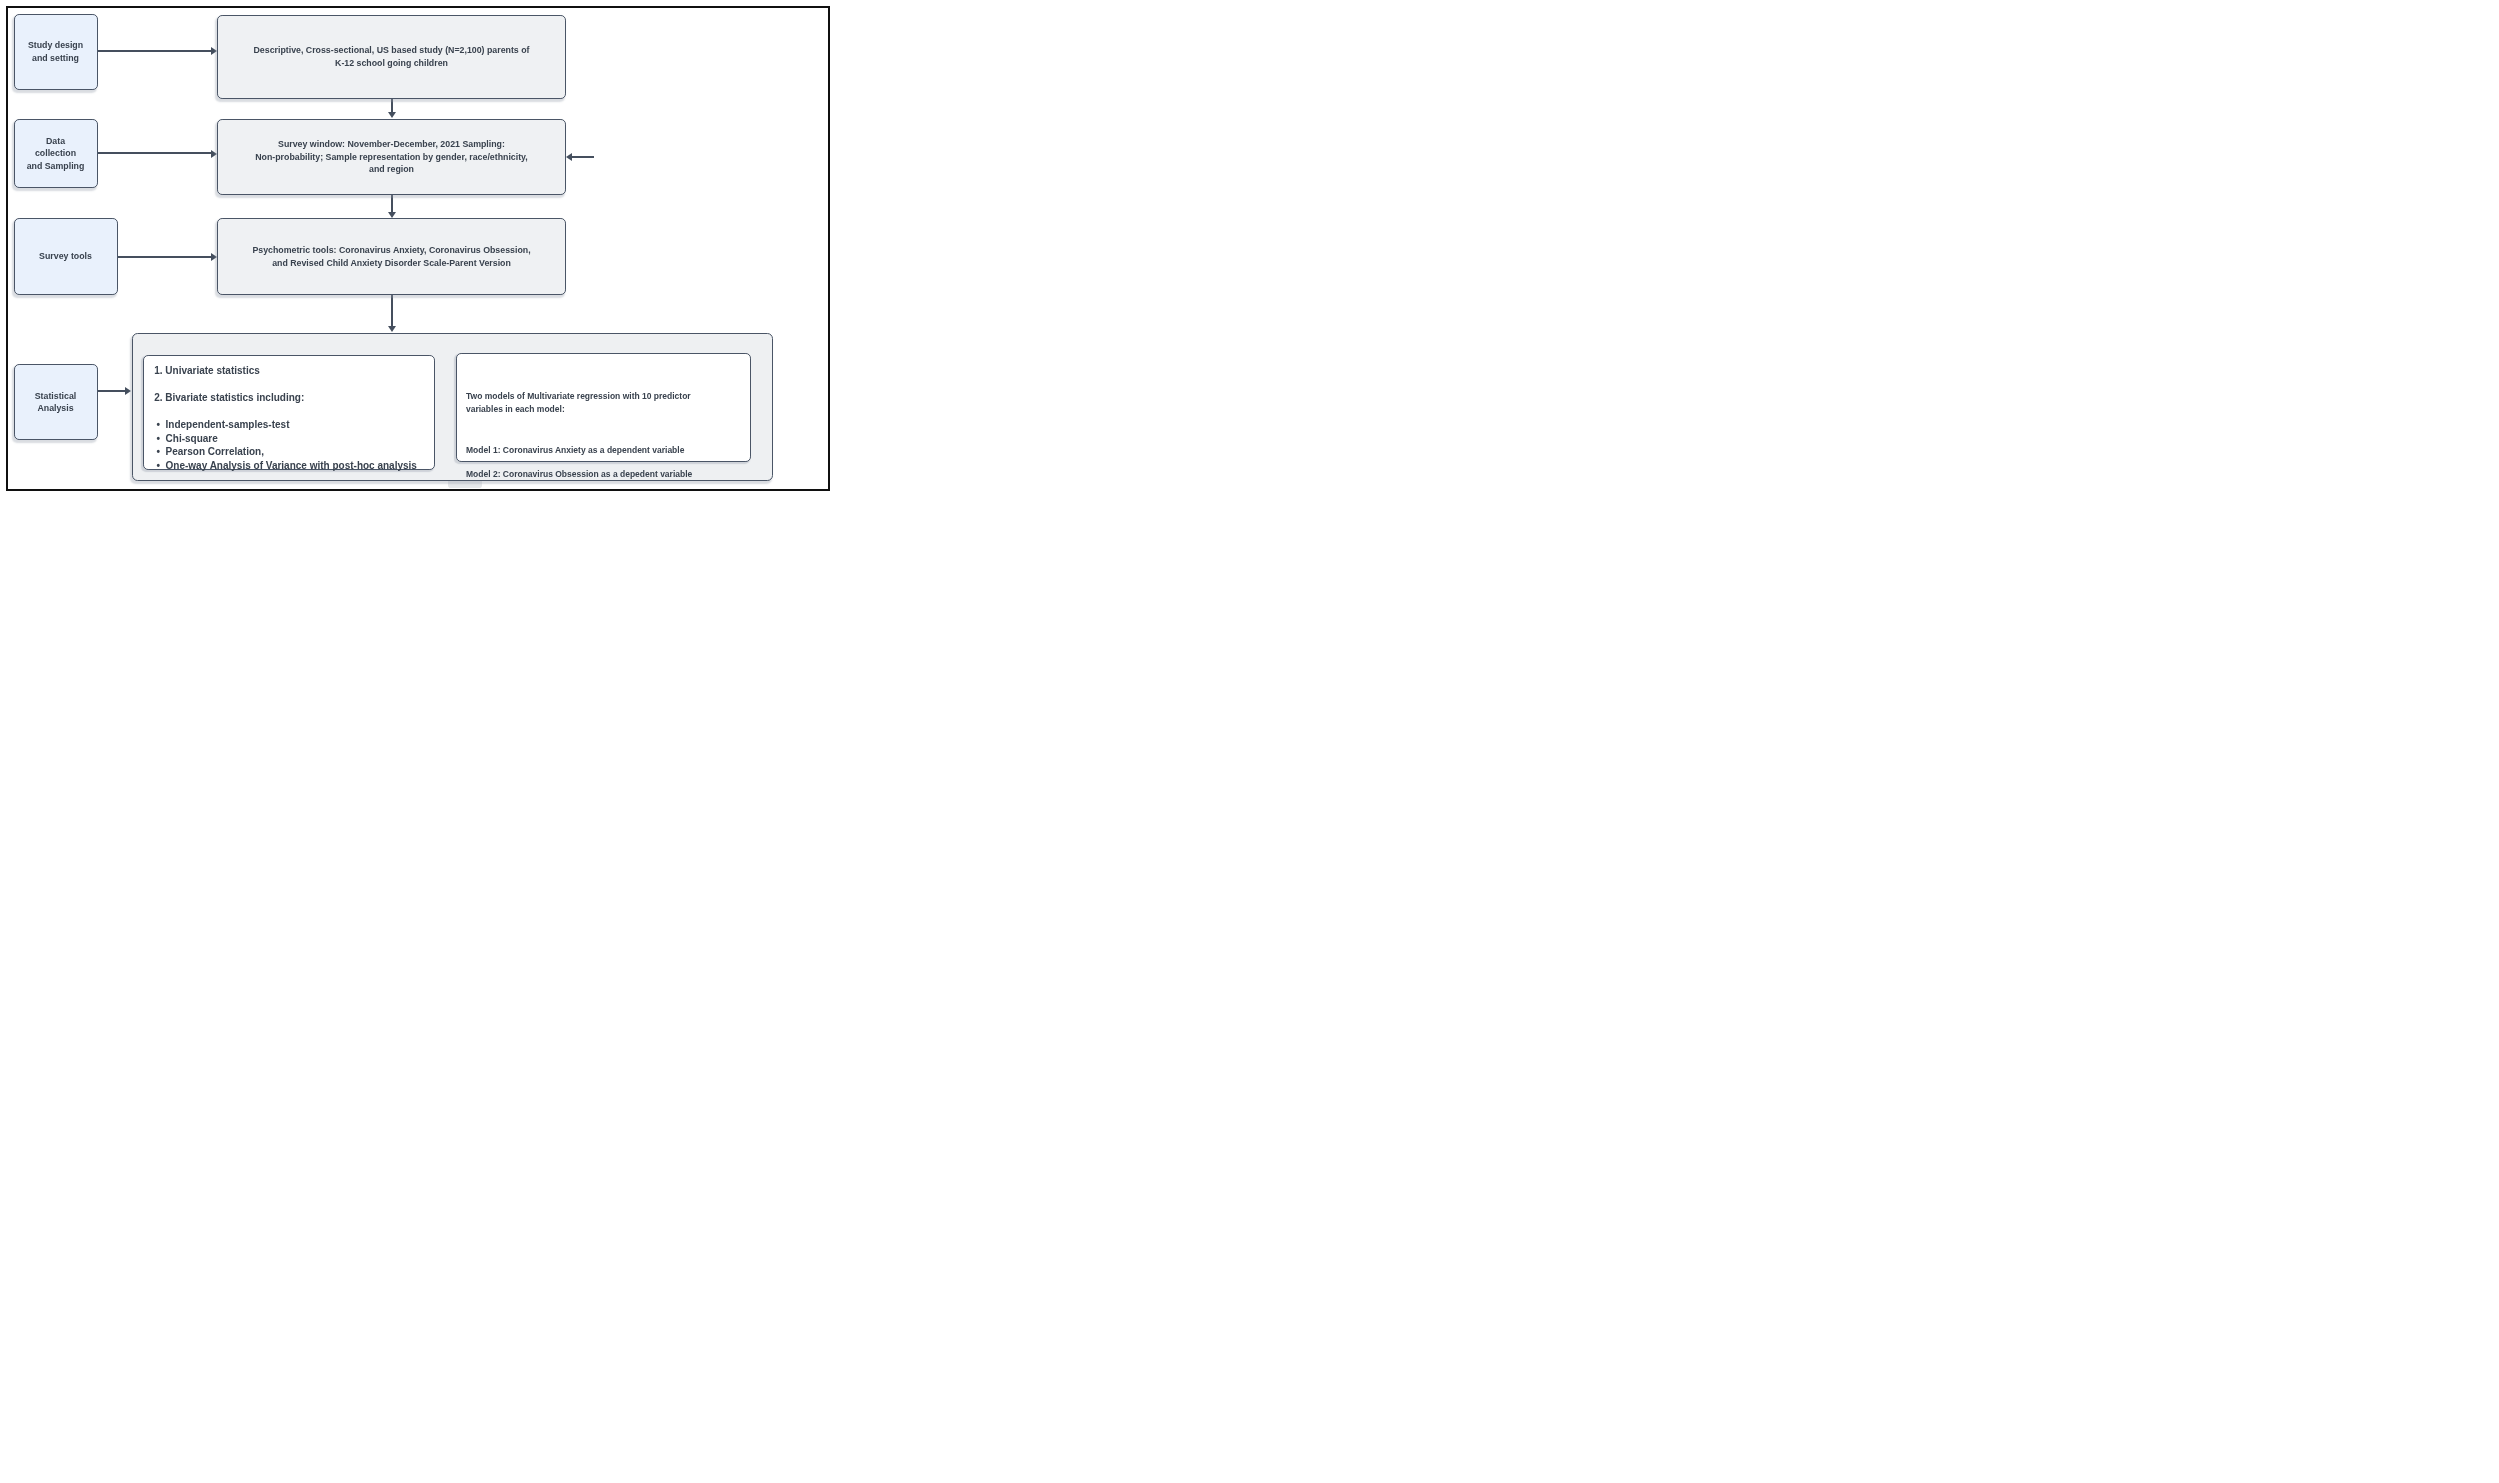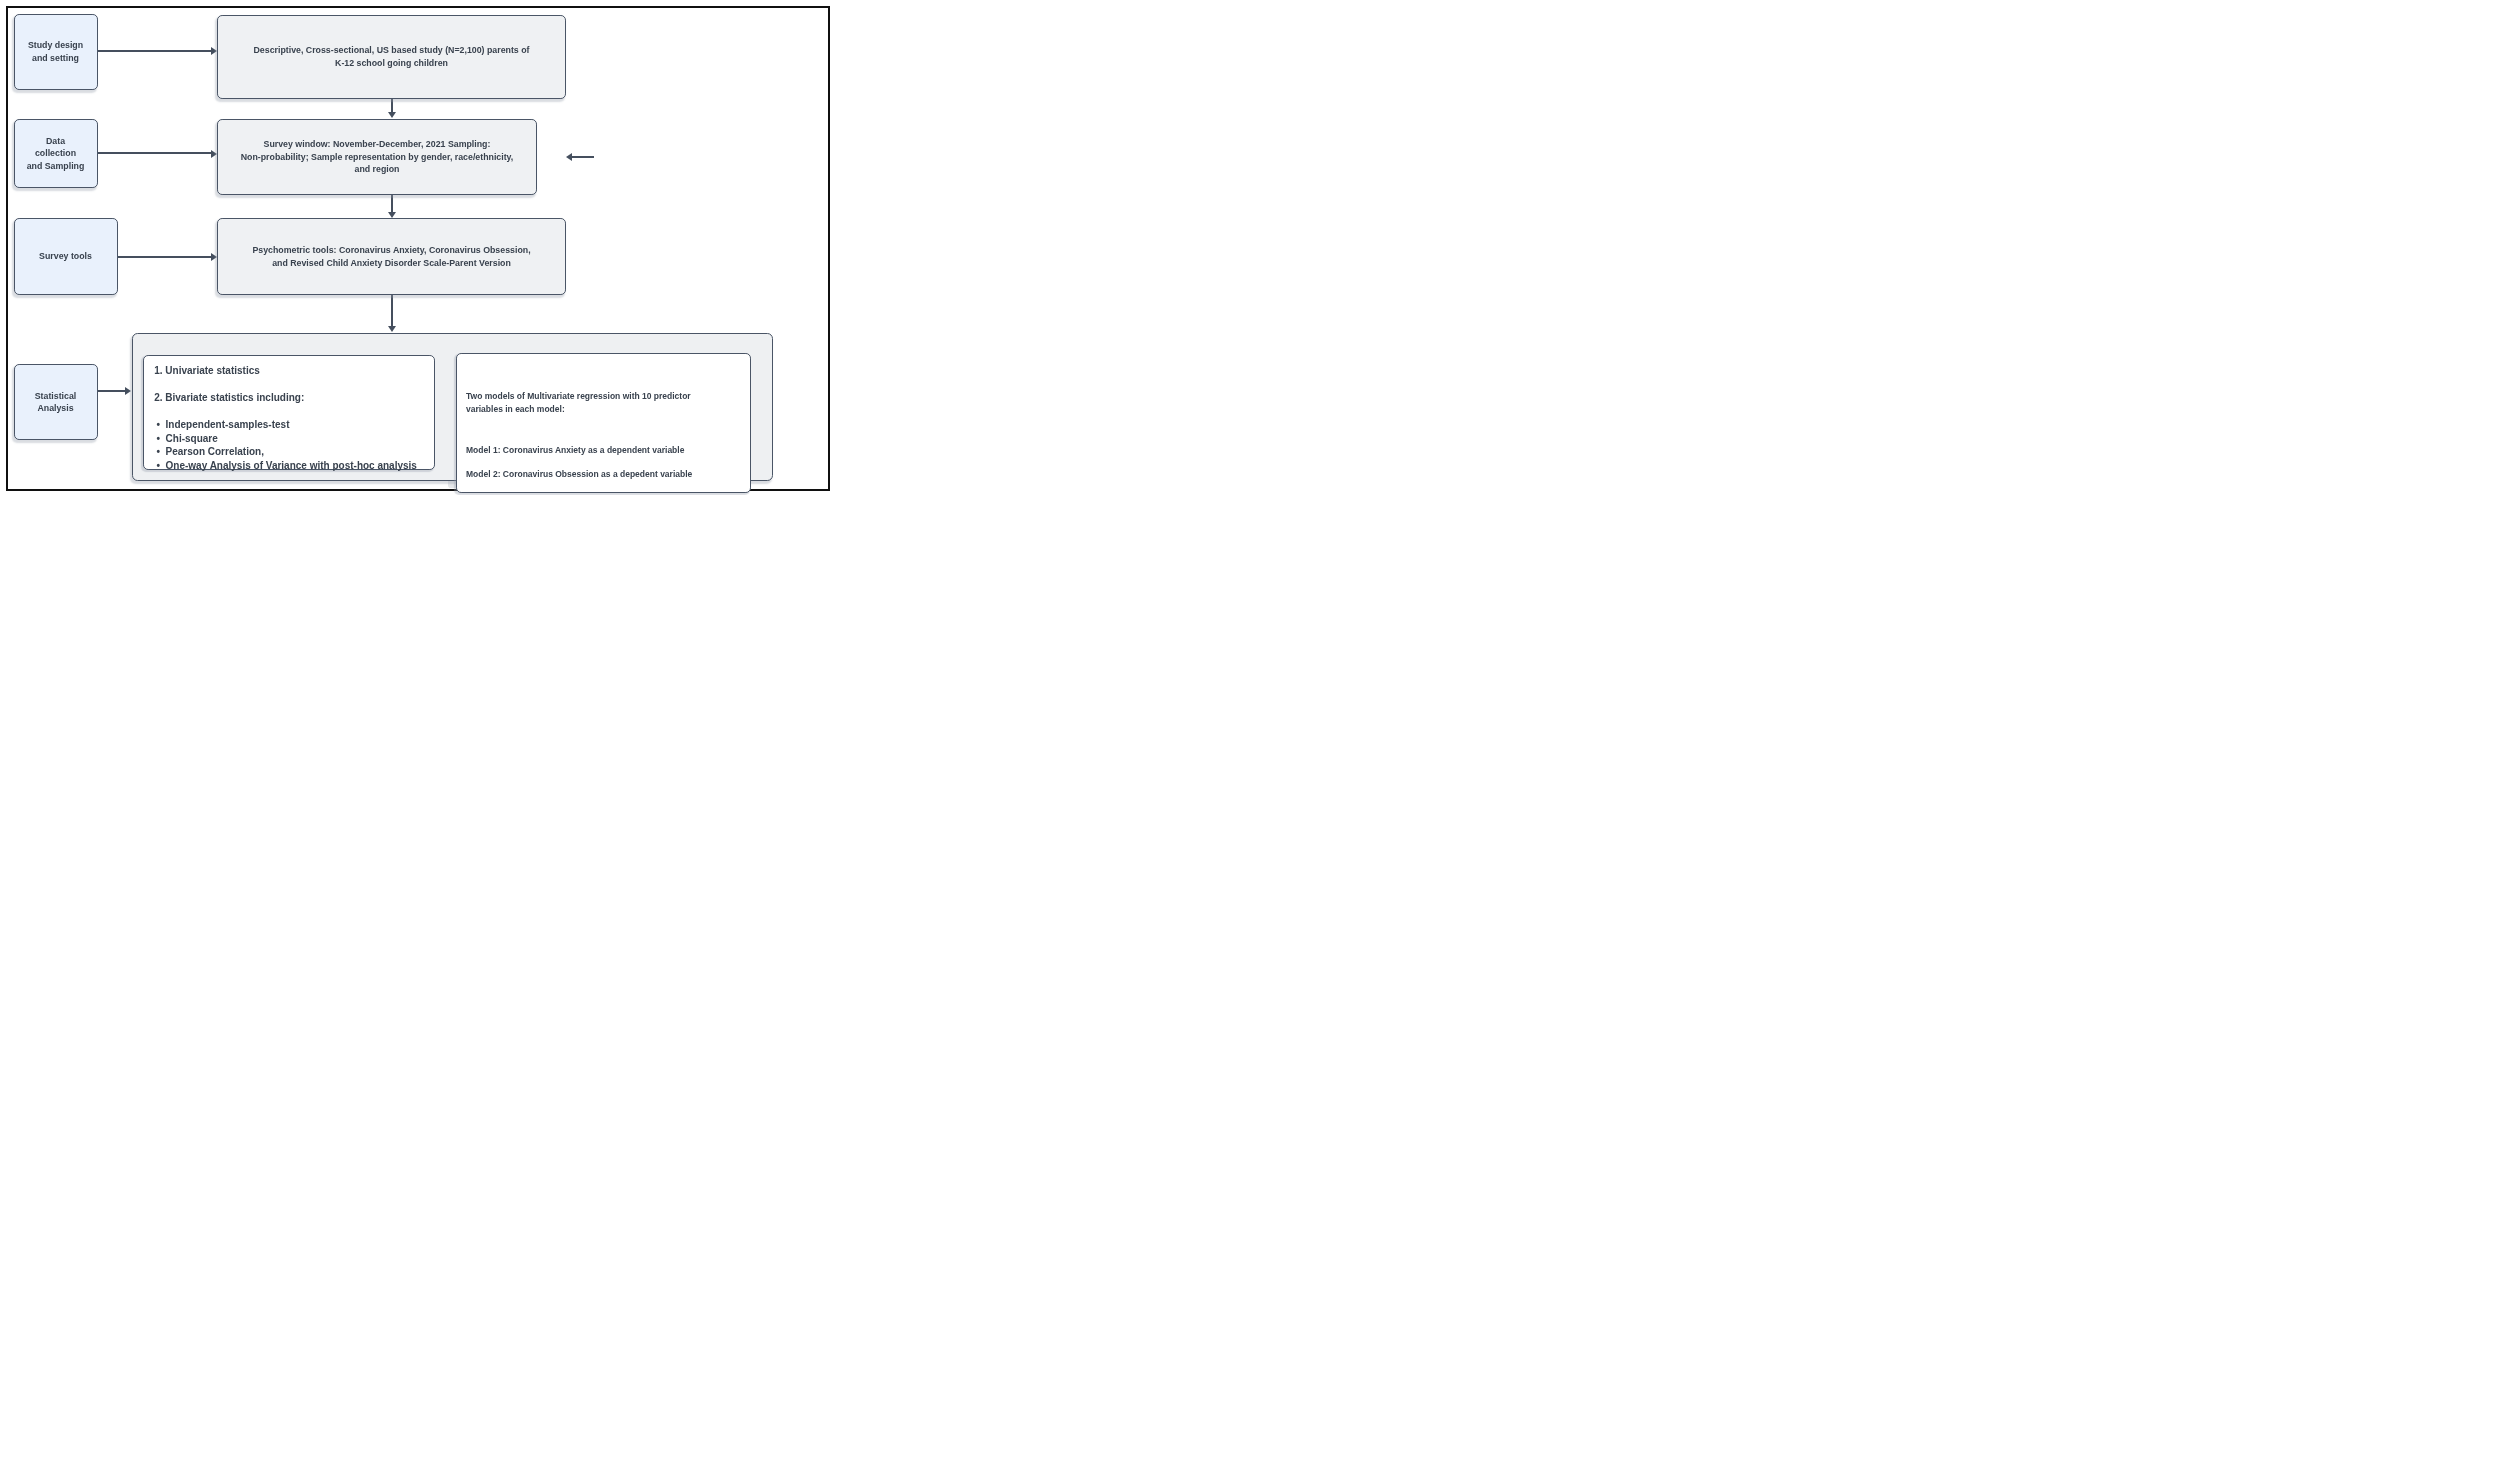--- a/index.html
+++ b/index.html
@@ -65,21 +65,21 @@
 
   <div class="hline" style="left:97px;top:50px;width:114px;"></div>
   <div class="head-right" style="left:211px;top:47px;"></div>
 
   <div class="vline" style="left:391px;top:88px;height:24px;"></div>
   <div class="head-down" style="left:388px;top:112px;"></div>
 
   <div class="box blue" style="left:13.5px;top:119px;width:84px;height:69px;">Data
 collection
 and Sampling</div>
-  <div class="box gray" style="left:217px;top:119px;width:320px;height:76px;">Survey window: November-December, 2021 Sampling:
+  <div class="box gray" style="left:217px;top:119px;width:349px;height:76px;">Survey window: November-December, 2021 Sampling:
 Non-probability; Sample representation by gender, race/ethnicity,
 and region</div>
 
   <div class="hline" style="left:97px;top:152px;width:114px;"></div>
   <div class="head-right" style="left:211px;top:150px;"></div>
 
   <div class="hline" style="left:572px;top:156px;width:22px;"></div>
   <div class="head-left" style="left:566px;top:153px;"></div>
 
   <div class="vline" style="left:391px;top:195px;height:19px;"></div>
@@ -108,21 +108,21 @@
     <div class="item">1. Univariate statistics</div>
     <div class="item">2. Bivariate statistics including:</div>
     <ul>
       <li>Independent-samples-test</li>
       <li>Chi-square</li>
       <li>Pearson Correlation,</li>
       <li>One-way Analysis of Variance with post-hoc analysis</li>
     </ul>
   </div>
 
-  <div class="whitebox models" style="left:456px;top:353px;width:295px;height:140px;">
+  <div class="whitebox models" style="left:456px;top:353px;width:295px;height:109px;">
     <div class="intro">Two models of Multivariate regression with 10 predictor
 variables in each model:</div>
     <div class="m">Model 1: Coronavirus Anxiety as a dependent variable</div>
     <div class="m">Model 2: Coronavirus Obsession as a depedent variable</div>
   </div>
 
 </div>
 </div>
 
 

